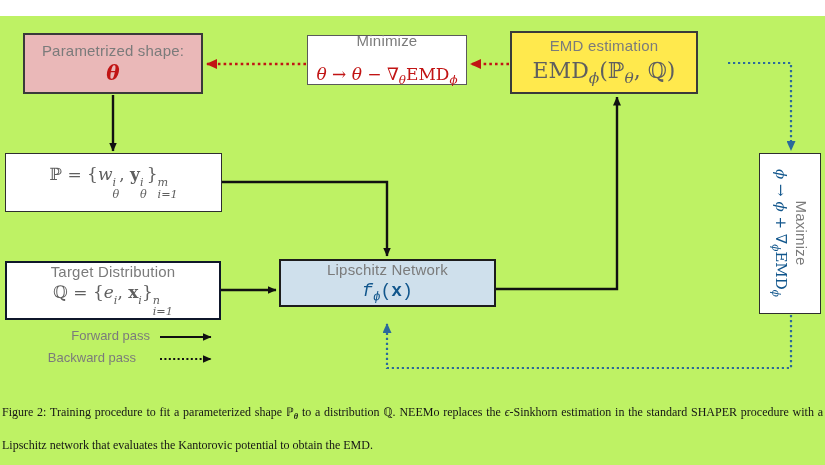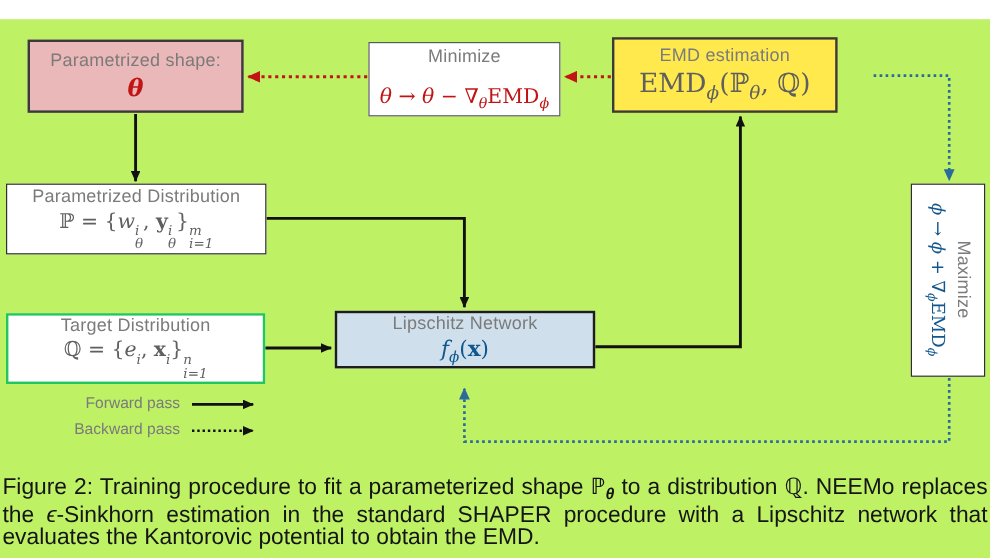--- a/index.html
+++ b/index.html
@@ -16,39 +16,39 @@
   .bf{font-weight:bold;}
   .sb{font-size:70%;vertical-align:-0.35em;}
   .ss{display:inline-flex;flex-direction:column;align-items:flex-start;
       vertical-align:-0.55em;font-size:66%;line-height:1.05;}
   .red{color:#c11414;}
   .blue{color:#11568c;}
   .gray-f{color:#5f5f5f;}
   
   #box-shape{left:23px;top:17px;width:180px;height:61px;background:#eab8b8;border:2px solid #3a3a3a;gap:1px;}
   #box-shape .math{font-size:20px;}
-  #box-minimize{left:307px;top:19px;width:160px;height:62px;border:1.5px solid #5a5a5a;gap:13px;}
+  #box-minimize{left:307px;top:19px;width:160px;height:50px;border:1.5px solid #5a5a5a;gap:13px;}
   #box-emd{left:510px;top:15px;width:188px;height:63px;background:#ffe94d;border:2px solid #3a3a3a;gap:2px;}
   #box-emd .math{font-size:22px;}
   #box-pdist{left:5px;top:137px;width:217px;height:59px;border:1.5px solid #2f2f2f;gap:1px;}
-  #box-target{left:5px;top:245px;width:216px;height:59px;border:2px solid #22c55e;gap:0;}
+  #box-target{left:5px;top:245px;width:216px;height:59px;border:2px solid #0f172a;gap:0;}
   #box-lipschitz{left:279px;top:243px;width:217px;height:48px;background:#cfe0ec;border:2px solid #1d1d1d;gap:1px;}
-  #box-lipschitz .math{font-size:18px;}
+  #box-lipschitz .math{font-size:18px;font-family:Liberation Mono, monospace;}
   #box-maximize{left:759px;top:137px;width:62px;height:161px;border:1.5px solid #2f2f2f;position:absolute;box-sizing:border-box;background:#fff;}
   #max-inner{position:absolute;left:-50px;top:50px;width:160px;height:58px;
              transform:rotate(90deg);display:flex;flex-direction:column;align-items:center;
              justify-content:center;gap:1px;text-align:center;}
   #max-inner .math{font-size:15px;}
   
   .legend-label{position:absolute;width:128px;text-align:right;color:#7b7b7b;font-size:13px;}
   #legend-forward-label{left:22px;top:312px;}
-  #legend-backward-label{left:22px;top:334px;}
+  #legend-backward-label{left:8px;top:334px;}
   
   #caption{position:absolute;left:2px;top:382px;width:821px;
-           font-family:Liberation Sans, sans-serif;font-size:19px;line-height:18px;
+           font-family:Liberation Serif, serif;font-size:12px;line-height:28px;
            color:#151515;text-align:justify;}
   #caption .dsub{font-size:70%;vertical-align:-0.3em;font-weight:bold;font-style:italic;}
 </style>
 </head>
 <body>
 
 <div id="canvas">
 
   <svg id="wires" viewBox="0 0 825 465" xmlns="http://www.w3.org/2000/svg">
     <defs>
@@ -87,21 +87,20 @@
     <div class="title">Minimize</div>
     <div class="math red"><span class="it">θ → θ − ∇</span><span class="sb it">θ</span><span>EMD</span><span class="sb it">ϕ</span></div>
   </div>
 
   <div class="box" id="box-emd">
     <div class="title">EMD estimation</div>
     <div class="math gray-f"><span>EMD</span><span class="sb it">ϕ</span><span>(ℙ</span><span class="sb it">θ</span><span>, ℚ)</span></div>
   </div>
 
   <div class="box" id="box-pdist">
-    <div class="title">Parametrized Distribution</div>
     <div class="math gray-f"><span>ℙ = {</span><span class="it">w</span><span class="ss">
           <span class="it">i</span>
           <span class="it">θ</span>
         </span><span>, </span><span class="bf">y</span><span class="ss">
           <span class="it">i</span>
           <span class="it">θ</span>
         </span><span>}</span><span class="ss">
           <span class="it">m</span>
           <span class="it">i=1</span>
         </span></div>

